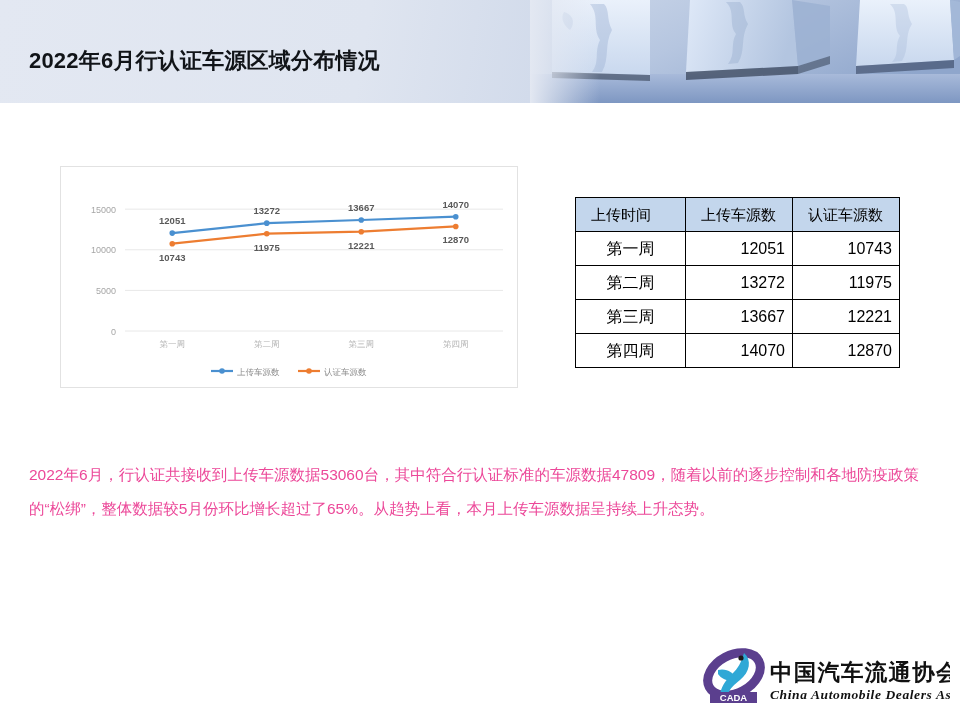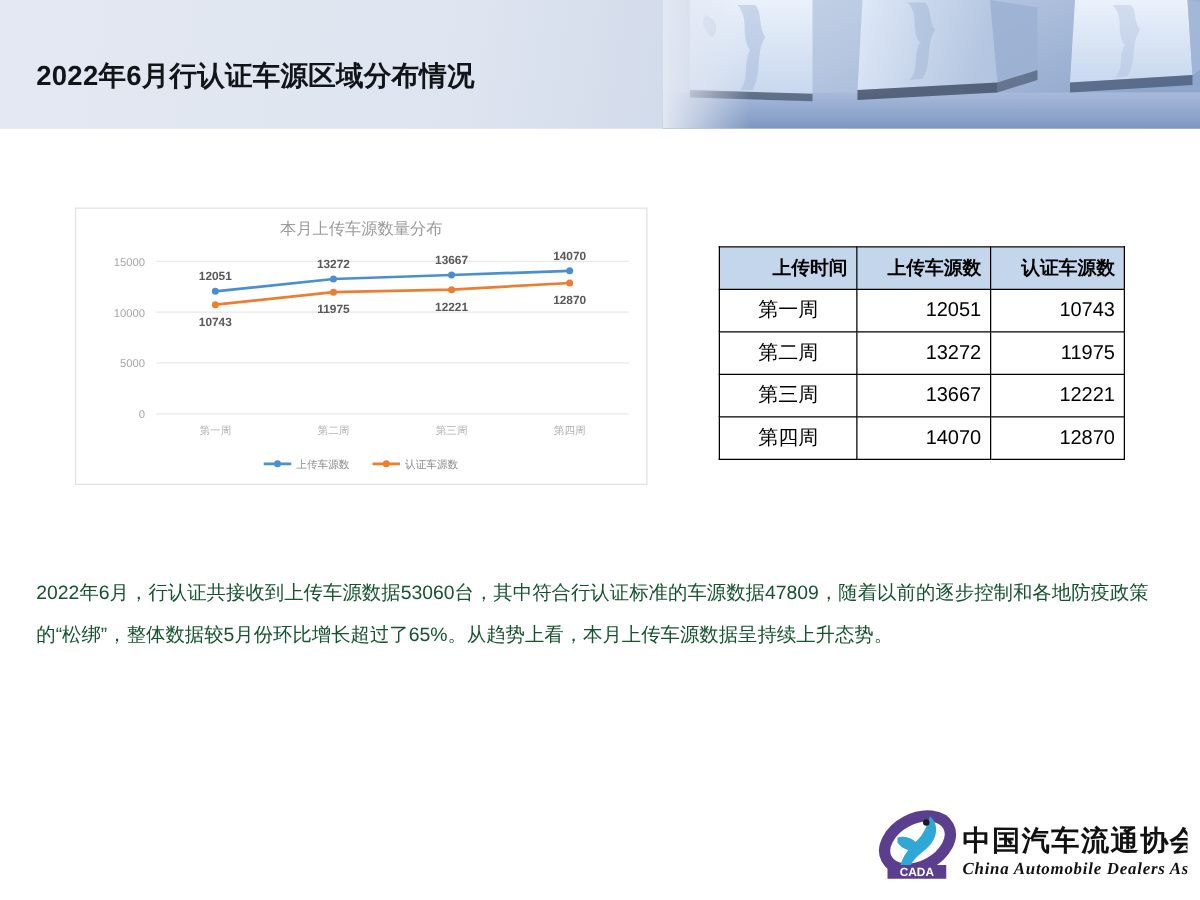--- a/index.html
+++ b/index.html
@@ -52,34 +52,34 @@
   .data-table th, .data-table td {
     border: 1px solid #000000;
     height: 33px;
     font-size: 16px; color: #000;
     font-weight: normal;
     padding: 0 7px;
     line-height: 33px;
   }
   .data-table th {
     background: #c3d6ec;
-    font-weight: bold;
-    text-align: right;
+    font-weight: normal;
+    text-align: left;
     font-size: 15px;
     padding-left: 15px;
   }
   .data-table td.c-week { text-align: center; width: 110px; }
   .data-table td.c-num  { text-align: right;  width: 107px; }
   .data-table th.h-week { width: 110px; }
   .data-table th.h-num  { width: 107px; }
 
   
   .body-text {
     position: absolute; left: 29px; top: 458px; width: 890px;
-    font-size: 15.5px; color: #14532d; line-height: 34px;
+    font-size: 15.5px; color: #ec4899; line-height: 34px;
     text-align: justify;
     font-family: "Liberation Sans", "DejaVu Sans", sans-serif;
   }
 
   
   .logo { position: absolute; left: 700px; top: 648px; width: 250px; height: 62px; }
   .logo svg { display: block; }
 </style>
 </head>
 <body>
@@ -137,21 +137,20 @@
           <path d="M360,4 C370,14 362,26 370,36 C364,46 370,54 362,62 L372,61 C380,48 374,36 382,24 C376,14 380,8 374,4 Z" fill="#9fb4d4" opacity="0.3"></path>
         </g>
 
         <rect x="0" y="0" width="70" height="103" fill="url(#fadeL)"></rect>
       </svg>
     </div>
     <div class="slide-title">2022年6月行认证车源区域分布情况</div>
   </div>
 
   <div class="chart-card">
-    <div class="chart-title">本月上传车源数量分布</div>
     <div class="chart-plot">
       <svg id="chart-svg" width="458" height="222" viewBox="0 0 458 222">
           <line x1="64" y1="164" x2="442" y2="164" stroke="#e8e8e8" stroke-width="1"></line>
           <text x="55" y="167.5" text-anchor="end" font-size="9" fill="#a6a6a6" font-family="'Liberation Sans', sans-serif">0</text>
           <line x1="64" y1="123.375" x2="442" y2="123.375" stroke="#e8e8e8" stroke-width="1"></line>
           <text x="55" y="126.875" text-anchor="end" font-size="9" fill="#a6a6a6" font-family="'Liberation Sans', sans-serif">5000</text>
           <line x1="64" y1="82.75" x2="442" y2="82.75" stroke="#e8e8e8" stroke-width="1"></line>
           <text x="55" y="86.25" text-anchor="end" font-size="9" fill="#a6a6a6" font-family="'Liberation Sans', sans-serif">10000</text>
           <line x1="64" y1="42.125" x2="442" y2="42.125" stroke="#e8e8e8" stroke-width="1"></line>
           <text x="55" y="45.625" text-anchor="end" font-size="9" fill="#a6a6a6" font-family="'Liberation Sans', sans-serif">15000</text>

